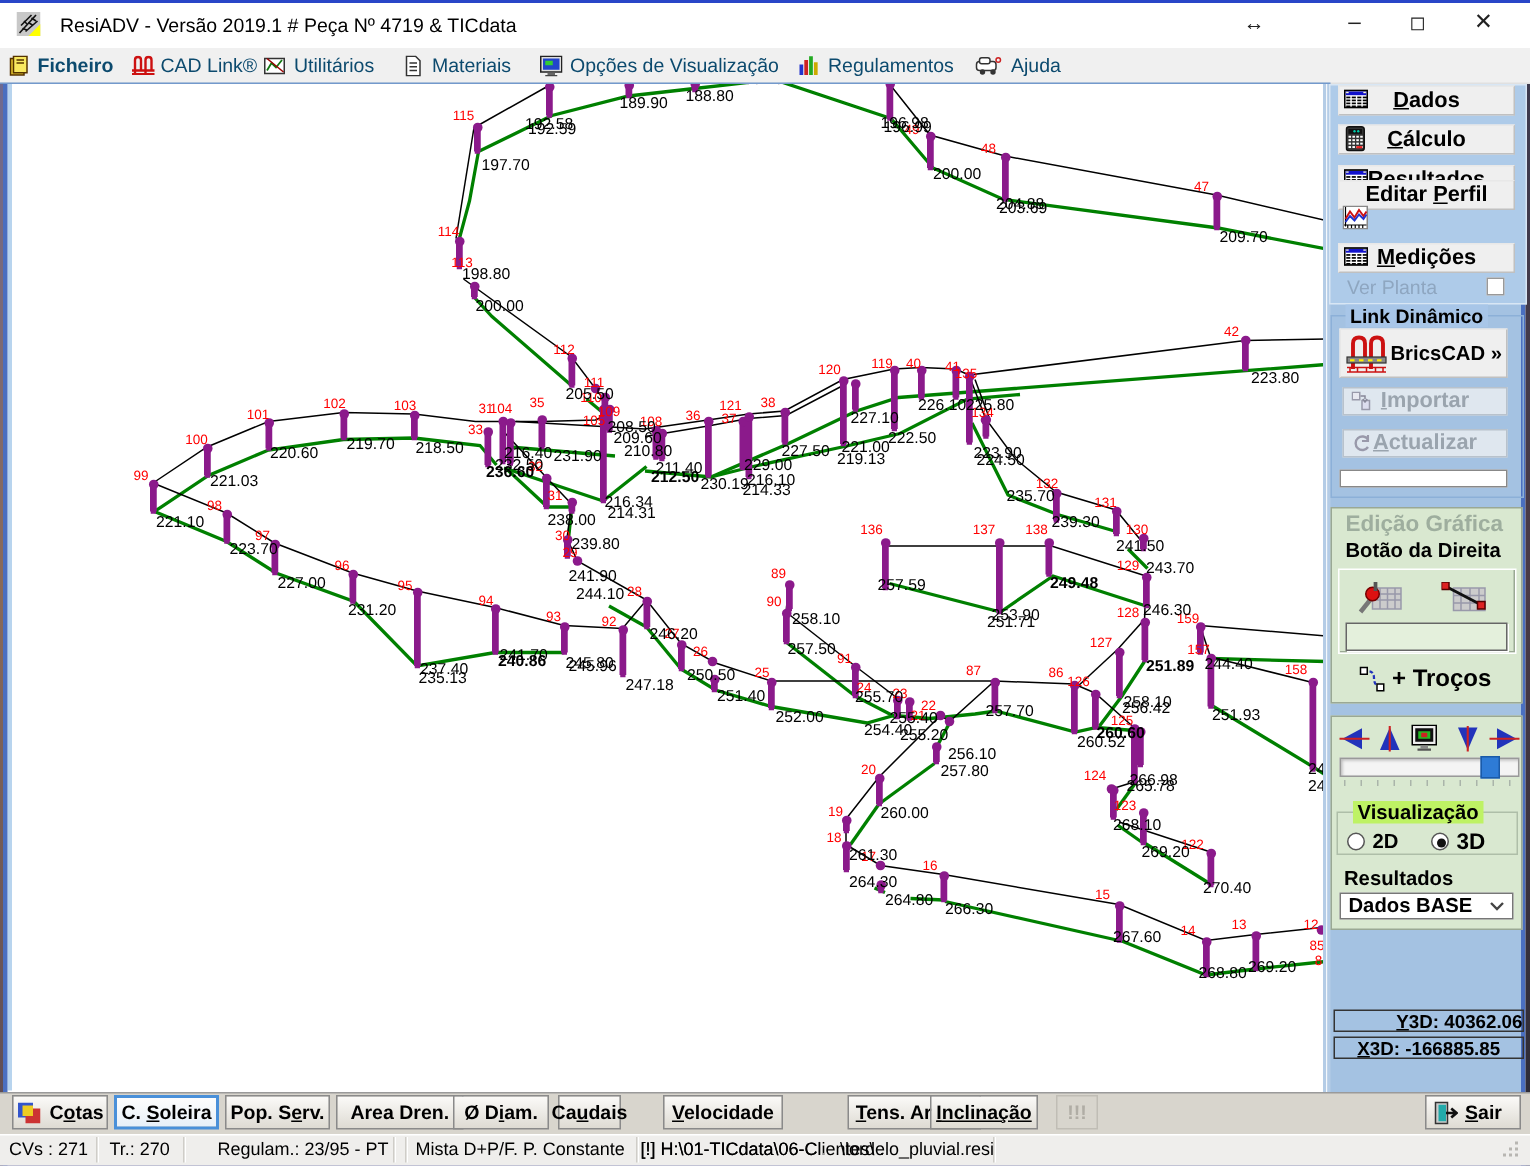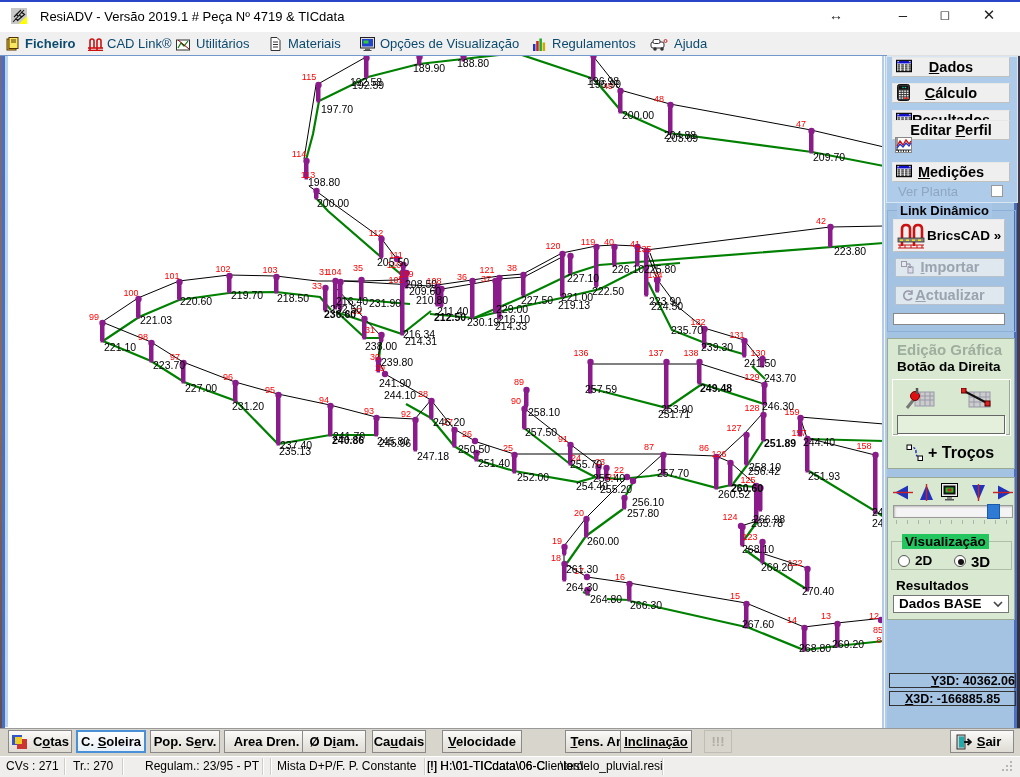--- a/index.html
+++ b/index.html
@@ -858,21 +858,21 @@
 <div class="abs" style="left:918px;top:520px;width:1px;height:4px;background:#aab4aa"></div>
 <div class="abs" style="left:929px;top:520px;width:1px;height:4px;background:#aab4aa"></div>
 <div class="abs" style="left:940px;top:520px;width:1px;height:4px;background:#aab4aa"></div>
 <div class="abs" style="left:951px;top:520px;width:1px;height:4px;background:#aab4aa"></div>
 <div class="abs" style="left:962px;top:520px;width:1px;height:4px;background:#aab4aa"></div>
 <div class="abs" style="left:973px;top:520px;width:1px;height:4px;background:#aab4aa"></div>
 <div class="abs" style="left:984px;top:520px;width:1px;height:4px;background:#aab4aa"></div>
 <div class="abs" style="left:995px;top:520px;width:1px;height:4px;background:#aab4aa"></div>
 <div class="abs" style="left:1006px;top:520px;width:1px;height:4px;background:#aab4aa"></div>
 <div class="abs" style="left:891px;top:541px;width:121px;height:29px;border:1px solid #aebea8"></div>
-<div class="abs" style="left:902px;top:534px;background:#22c55e;padding:0 3px;font-size:13.5px;font-weight:bold">Visualização</div>
+<div class="abs" style="left:902px;top:534px;background:#bef264;padding:0 3px;font-size:13.5px;font-weight:bold">Visualização</div>
 <div class="abs" style="left:898px;top:555px;width:12px;height:12px;border-radius:50%;background:#fff;border:1px solid #555"></div>
 <div class="abs" style="left:915px;top:553px;font-size:13.5px;font-weight:bold">2D</div>
 <div class="abs" style="left:954px;top:555px;width:12px;height:12px;border-radius:50%;background:#fff;border:1px solid #555"></div>
 <div class="abs" style="left:957.5px;top:558.5px;width:6px;height:6px;border-radius:50%;background:#111"></div>
 <div class="abs" style="left:971px;top:553px;font-size:15px;font-weight:bold">3D</div>
 <div class="abs" style="left:896px;top:578px;font-size:13.5px;font-weight:bold">Resultados</div>
 <div class="abs" style="left:893px;top:595px;width:116px;height:18px;background:#fff;border:1px solid #777;font-size:13.5px;font-weight:bold;line-height:16px;padding-left:5px">Dados BASE</div>
 <svg class="abs" style="left:993px;top:600px" width="10" height="8" viewBox="0 0 10 8">
     <polyline points="1,2 5,6 9,2" fill="none" stroke="#444" stroke-width="1.6"></polyline>
   </svg>
@@ -887,21 +887,21 @@
   </div>
 <div class="tbtn" style="left:150px;width:70px;">
     <span style="white-space:pre">Pop. S<u>e</u>rv.</span>
   </div>
 <div class="tbtn" style="left:224px;width:85px;">
     <span style="white-space:pre">Area Dren.</span>
   </div>
 <div class="tbtn" style="left:302px;width:64px;">
     <span style="white-space:pre">Ø D<u>i</u>am.</span>
   </div>
-<div class="tbtn" style="left:372px;width:54px;">
+<div class="tbtn" style="left:372px;width:42px;">
     <span style="white-space:pre">Ca<u>u</u>dais</span>
   </div>
 <div class="tbtn" style="left:442px;width:80px;">
     <span style="white-space:pre"><u>V</u>elocidade</span>
   </div>
 <div class="tbtn" style="left:531px;width:89px;margin-left:34px;">
     <span style="white-space:pre"><u>T</u>ens. Arrast.</span>
   </div>
 <div class="tbtn" style="left:620px;width:72px;text-decoration:underline;">
     <span style="white-space:pre"><u>I</u>nclinação</span>

